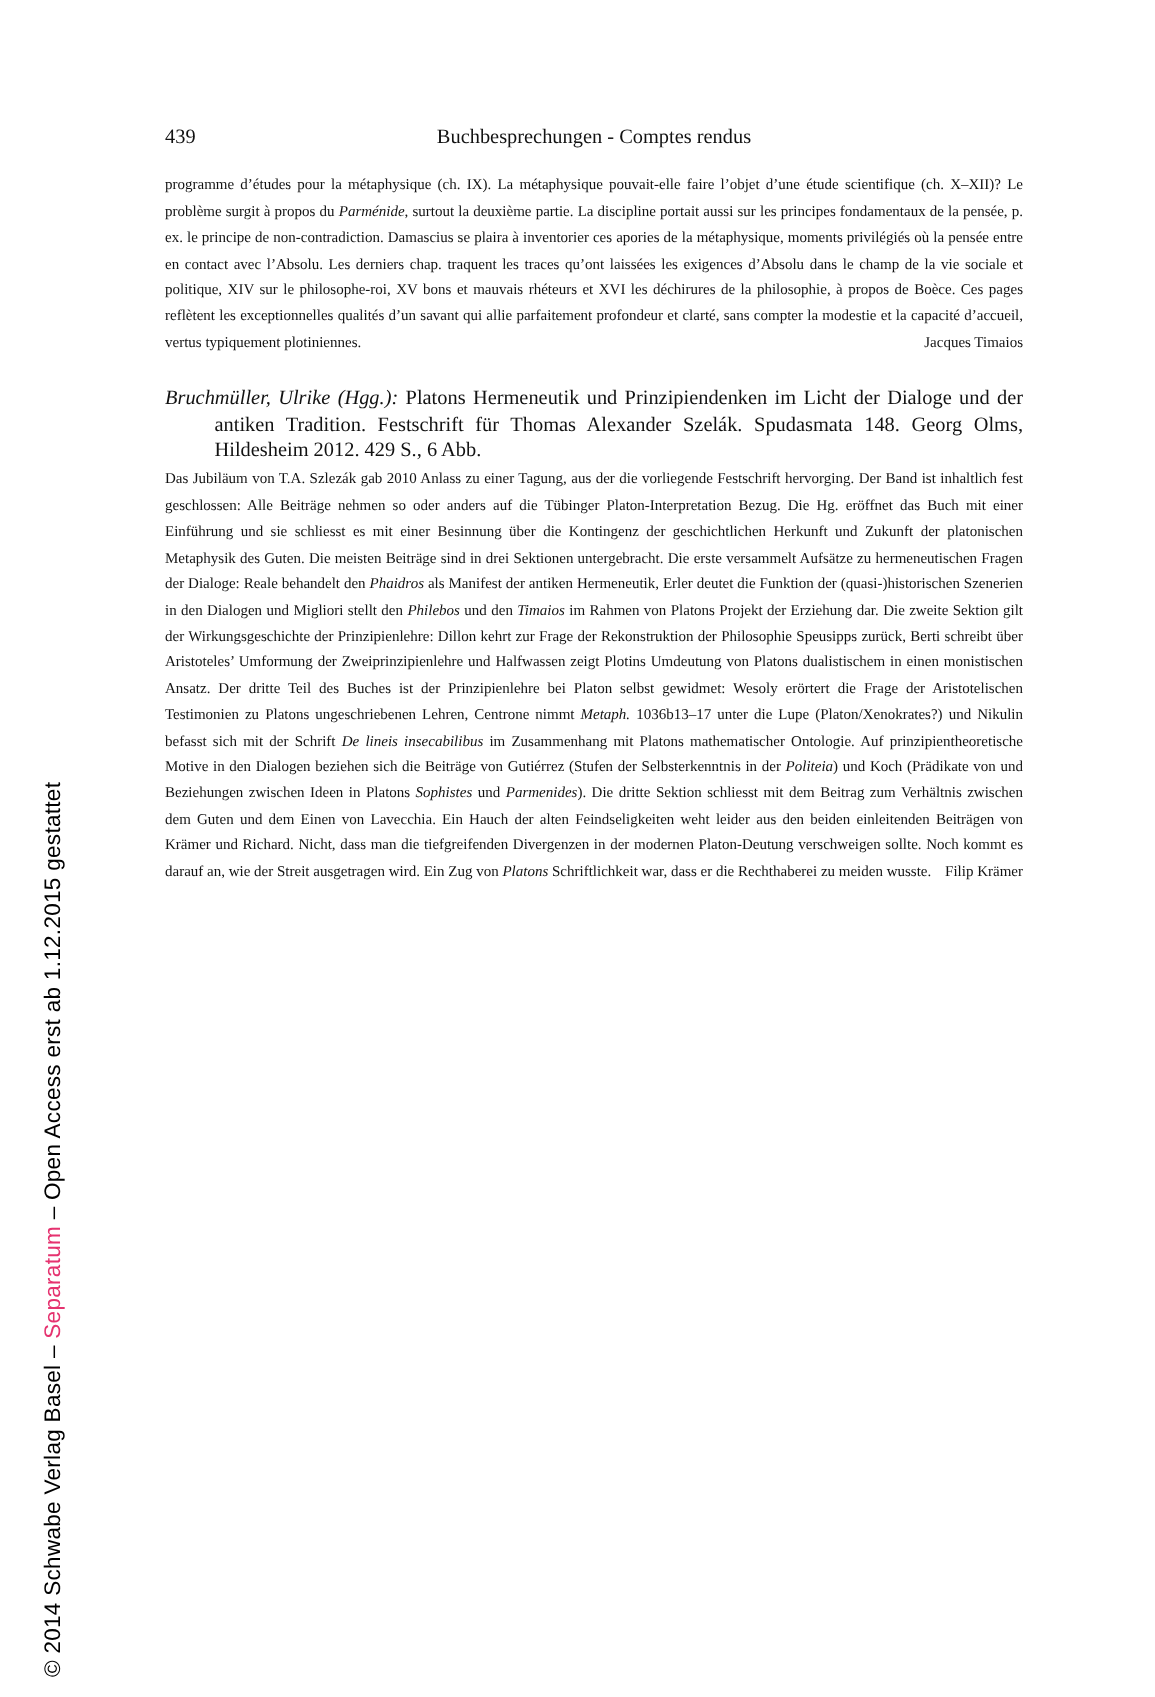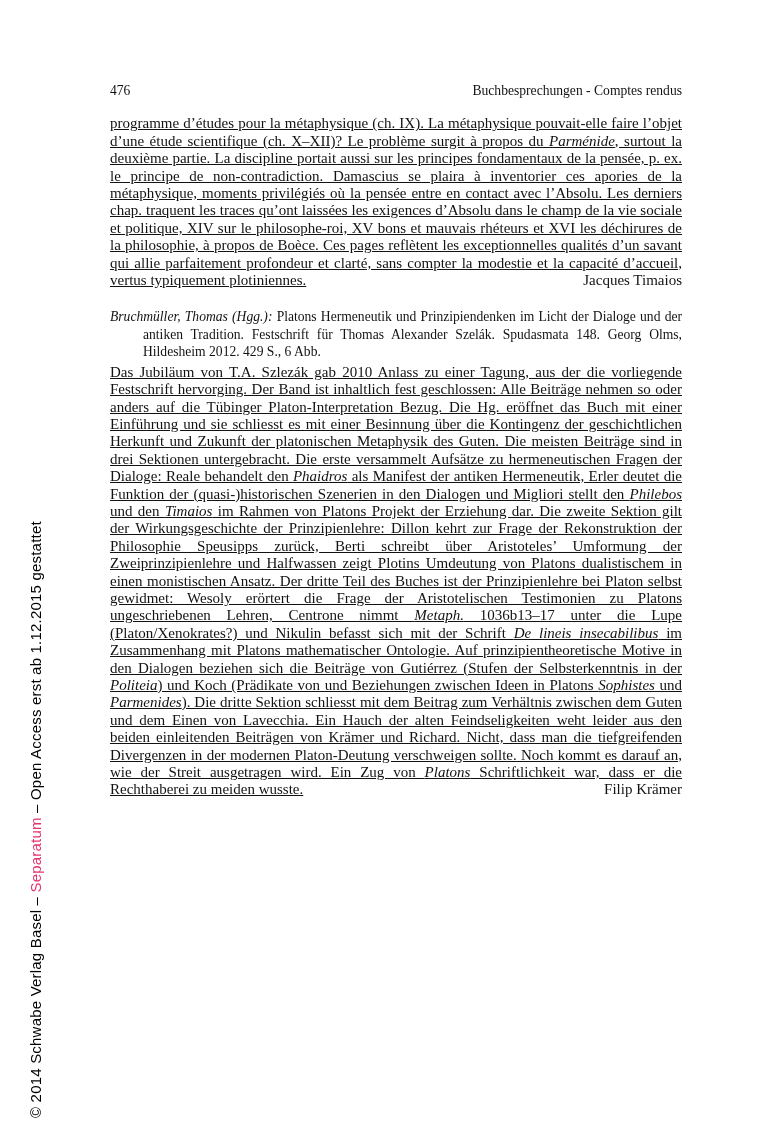--- a/index.html
+++ b/index.html
@@ -31,27 +31,26 @@
 
   .content {
     position: absolute;
     left: 110px;
     top: 82px;
     width: 572px;
   }
 
   .header { position: relative; font-size: 13.6px; line-height: 17.4px; margin-bottom: 16px; }
   .page-number { position: absolute; left: 0; top: 0; }
-  .header-title { display: block; text-align: right; }
+  .header-title { display: block; text-align: center; }
 
   .para {
-    font-size: 15px;
+    font-size: 10px;
     line-height: 17.4px;
     text-align: justify;
-    text-decoration: underline;
   }
   .para::after { content: ""; display: block; clear: both; }
 
   .signature { float: right; }
 
   .entry {
     margin-top: 19px;
     font-size: 13.6px;
     line-height: 17.4px;
     text-align: justify;
@@ -67,31 +66,31 @@
 </head>
 <body>
 
 <div class="page">
 
   <div class="sidebar-text"><span>© 2014 Schwabe Verlag Basel – </span><span class="run-accent" style="color: rgb(229, 50, 111);">Separatum</span><span> – Open Access erst ab 1.12.2015 gestattet</span></div>
 
   <div class="content">
 
     <div class="header">
-      <span class="page-number">476</span>
+      <span class="page-number">439</span>
       <span class="header-title">Buchbesprechungen - Comptes rendus</span>
     </div>
 
     <p class="para">
       <span><span>programme d’études pour la métaphysique (ch. IX). La métaphysique pouvait-elle faire l’objet d’une étude scientifique (ch. X–XII)? Le problème surgit à propos du </span><span class="run-italic">Parménide</span><span>, surtout la deuxième partie. La discipline portait aussi sur les principes fondamentaux de la pensée, p. ex. le principe de non-contradiction. Damascius se plaira à inventorier ces apories de la métaphysique, moments privilégiés où la pensée entre en contact avec l’Absolu. Les derniers chap. traquent les traces qu’ont laissées les exigences d’Absolu dans le champ de la vie sociale et politique, XIV sur le philosophe-roi, XV bons et mauvais rhéteurs et XVI les déchirures de la philosophie, à propos de Boèce. Ces pages reflètent les exceptionnelles qualités d’un savant qui allie parfaitement profondeur et clarté, sans compter la modestie et la capacité d’accueil, vertus typiquement plotiniennes.</span></span>
       <span class="signature">Jacques Timaios</span>
     </p>
 
     <p class="entry">
-      <span><span class="run-italic">Bruchmüller, Thomas (Hgg.): </span><span class="run-bold">Platons Hermeneutik und Prinzipiendenken im Licht der Dialoge und der antiken Tradition. Festschrift für Thomas Alexander Szelák. </span><span>Spudasmata 148. Georg Olms, Hildesheim 2012. 429 S., 6 Abb.</span></span>
+      <span><span class="run-italic">Bruchmüller, Ulrike (Hgg.): </span><span class="run-bold">Platons Hermeneutik und Prinzipiendenken im Licht der Dialoge und der antiken Tradition. Festschrift für Thomas Alexander Szelák. </span><span>Spudasmata 148. Georg Olms, Hildesheim 2012. 429 S., 6 Abb.</span></span>
     </p>
 
     <p class="para review-de">
       <span><span>Das Jubiläum von T.A. Szlezák gab 2010 Anlass zu einer Tagung, aus der die vorliegende Festschrift hervorging. Der Band ist inhaltlich fest geschlossen: Alle Beiträge nehmen so oder anders auf die Tübinger Platon-Interpretation Bezug. Die Hg. eröffnet das Buch mit einer Einführung und sie schliesst es mit einer Besinnung über die Kontingenz der geschichtlichen Herkunft und Zukunft der platonischen Metaphysik des Guten. Die meisten Beiträge sind in drei Sektionen untergebracht. Die erste versammelt Aufsätze zu hermeneutischen Fragen der Dialoge: Reale behandelt den </span><span class="run-italic">Phaidros</span><span> als Manifest der antiken Hermeneutik, Erler deutet die Funktion der (quasi-)historischen Szenerien in den Dialogen und Migliori stellt den </span><span class="run-italic">Philebos</span><span> und den </span><span class="run-italic">Timaios</span><span> im Rahmen von Platons Projekt der Erziehung dar. Die zweite Sektion gilt der Wirkungsgeschichte der Prinzipienlehre: Dillon kehrt zur Frage der Rekonstruktion der Philosophie Speusipps zurück, Berti schreibt über Aristoteles’ Umformung der Zweiprinzipienlehre und Halfwassen zeigt Plotins Umdeutung von Platons dualistischem in einen monistischen Ansatz. Der dritte Teil des Buches ist der Prinzipienlehre bei Platon selbst gewidmet: Wesoly erörtert die Frage der Aristotelischen Testimonien zu Platons ungeschriebenen Lehren, Centrone nimmt </span><span class="run-italic">Metaph.</span><span> 1036b13–17 unter die Lupe (Platon/Xenokrates?) und Nikulin befasst sich mit der Schrift </span><span class="run-italic">De lineis insecabilibus</span><span> im Zusammenhang mit Platons mathematischer Ontologie. Auf prinzipientheoretische Motive in den Dialogen beziehen sich die Beiträge von Gutiérrez (Stufen der Selbsterkenntnis in der </span><span class="run-italic">Politeia</span><span>) und Koch (Prädikate von und Beziehungen zwischen Ideen in Platons </span><span class="run-italic">Sophistes</span><span> und </span><span class="run-italic">Parmenides</span><span>). Die dritte Sektion schliesst mit dem Beitrag zum Verhältnis zwischen dem Guten und dem Einen von Lavecchia. Ein Hauch der alten Feindseligkeiten weht leider aus den beiden einleitenden Beiträgen von Krämer und Richard. Nicht, dass man die tiefgreifenden Divergenzen in der modernen Platon-Deutung verschweigen sollte. Noch kommt es darauf an, wie der Streit ausgetragen wird. Ein Zug von </span><span class="run-italic">Platons</span><span> Schriftlichkeit war, dass er die Rechthaberei zu meiden wusste.</span></span>
       <span class="signature">Filip Krämer</span>
     </p>
 
   </div>
 </div>
 

